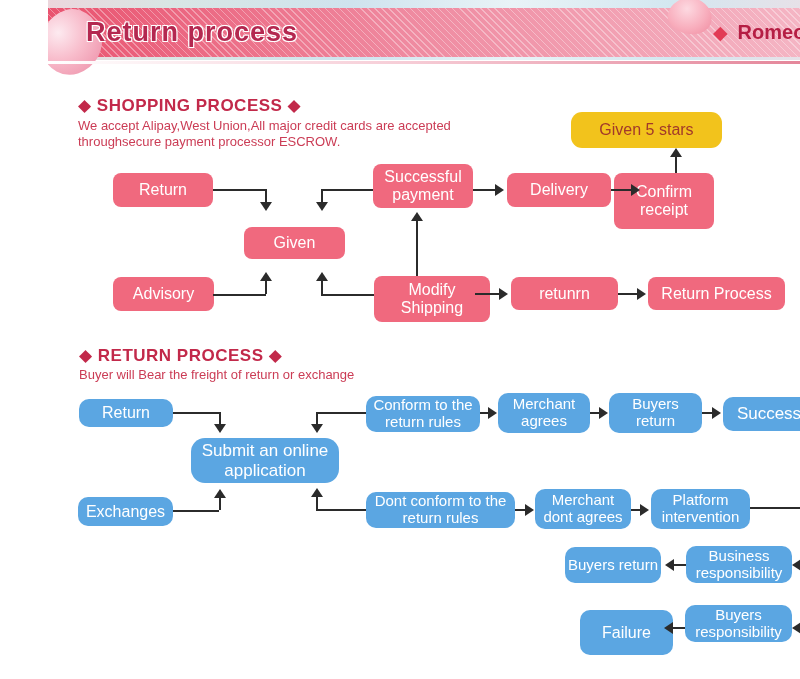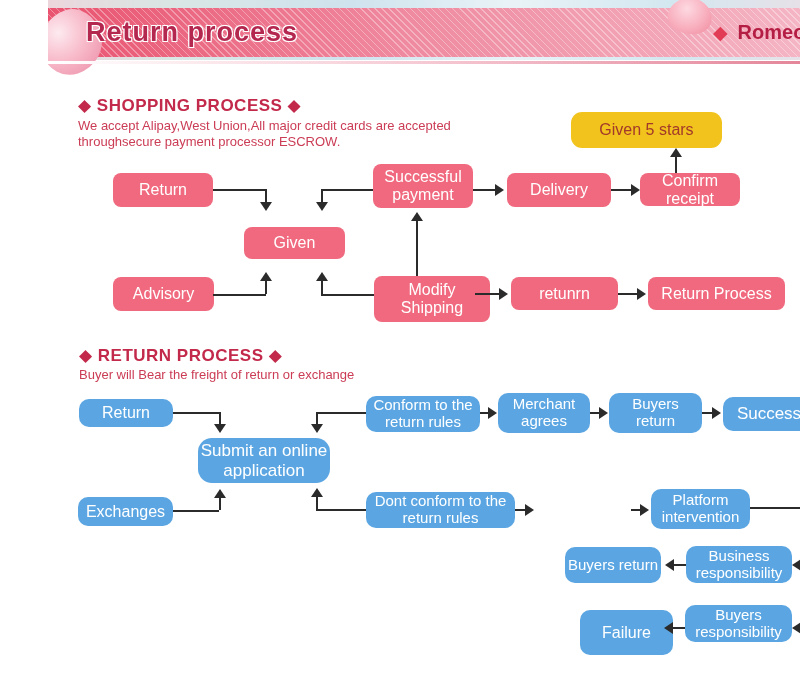--- a/index.html
+++ b/index.html
@@ -94,21 +94,21 @@
   <div class="divider"></div>
 
   <div class="sec-heading" style="left:30px;top:95px">◆ SHOPPING PROCESS ◆</div>
   <div class="sec-desc" style="left:30px;top:118px">We accept Alipay,West Union,All major credit cards are accepted</div>
   <div class="sec-desc" style="left:30px;top:134px">throughsecure payment processor ESCROW.</div>
 
   <div class="node yellow" style="left:523px;top:112px;width:151px;height:36px">Given 5 stars</div>
   <div class="node pink" style="left:65px;top:173px;width:100px;height:34px">Return</div>
   <div class="node pink" style="left:325px;top:164px;width:100px;height:44px">Successful payment</div>
   <div class="node pink" style="left:459px;top:173px;width:104px;height:34px">Delivery</div>
-  <div class="node pink" style="left:592px;top:173px;width:100px;height:33px">Confirm receipt</div>
+  <div class="node pink" style="left:566px;top:173px;width:100px;height:56px">Confirm receipt</div>
   <div class="node pink" style="left:196px;top:227px;width:101px;height:32px">Given</div>
   <div class="node pink" style="left:65px;top:277px;width:101px;height:34px">Advisory</div>
   <div class="node pink" style="left:326px;top:276px;width:116px;height:46px">Modify Shipping</div>
   <div class="node pink" style="left:463px;top:277px;width:107px;height:33px">retunrn</div>
   <div class="node pink" style="left:600px;top:277px;width:137px;height:33px">Return Process</div>
 
   <div class="hl" style="left:165px;top:189px;width:53px"></div>
   <div class="vl" style="left:217px;top:189px;height:13px"></div>
   <div class="a a-down" style="left:212px;top:202px"></div>
 
@@ -140,26 +140,27 @@
   <div class="a a-right" style="left:451px;top:288px"></div>
 
   <div class="hl" style="left:570px;top:293px;width:19px"></div>
   <div class="a a-right" style="left:589px;top:288px"></div>
 
   <div class="sec-heading" style="left:31px;top:345px">◆ RETURN PROCESS ◆</div>
   <div class="sec-desc" style="left:31px;top:367px">Buyer will Bear the freight of return or exchange</div>
 
   <div class="node blue" style="left:31px;top:399px;width:94px;height:28px">Return</div>
   <div class="node blue" style="left:30px;top:497px;width:95px;height:29px">Exchanges</div>
-  <div class="node blue r14 fs17" style="left:150px;top:438px;width:132px;height:45px">Submit an online application</div>
+  <div class="node blue r14 fs17" style="left:143px;top:438px;width:148px;height:45px">Submit an online application</div>
   <div class="node blue fs15" style="left:318px;top:396px;width:114px;height:36px">Conform to the return rules</div>
   <div class="node blue fs15" style="left:450px;top:393px;width:92px;height:40px">Merchant agrees</div>
   <div class="node blue fs15" style="left:561px;top:393px;width:93px;height:40px">Buyers return</div>
   <div class="node blue fs15" style="left:318px;top:492px;width:149px;height:36px">Dont conform to the return rules</div>
   <div class="node blue fs17" style="left:675px;top:397px;width:92px;height:34px">Success</div>
+  <div class="node blue fs15" style="left:487px;top:489px;width:96px;height:40px">Merchant dont agrees</div>
   <div class="node blue fs15" style="left:603px;top:489px;width:99px;height:40px">Platform intervention</div>
   <div class="node blue fs15" style="left:517px;top:547px;width:96px;height:36px">Buyers return</div>
   <div class="node blue fs15" style="left:638px;top:546px;width:106px;height:37px">Business responsibility</div>
   <div class="node blue" style="left:532px;top:610px;width:93px;height:45px">Failure</div>
   <div class="node blue fs15" style="left:637px;top:605px;width:107px;height:37px">Buyers responsibility</div>
 
   <div class="hl" style="left:125px;top:412px;width:46px"></div>
   <div class="vl" style="left:171px;top:412px;height:12px"></div>
   <div class="a a-down" style="left:166px;top:424px"></div>
 

